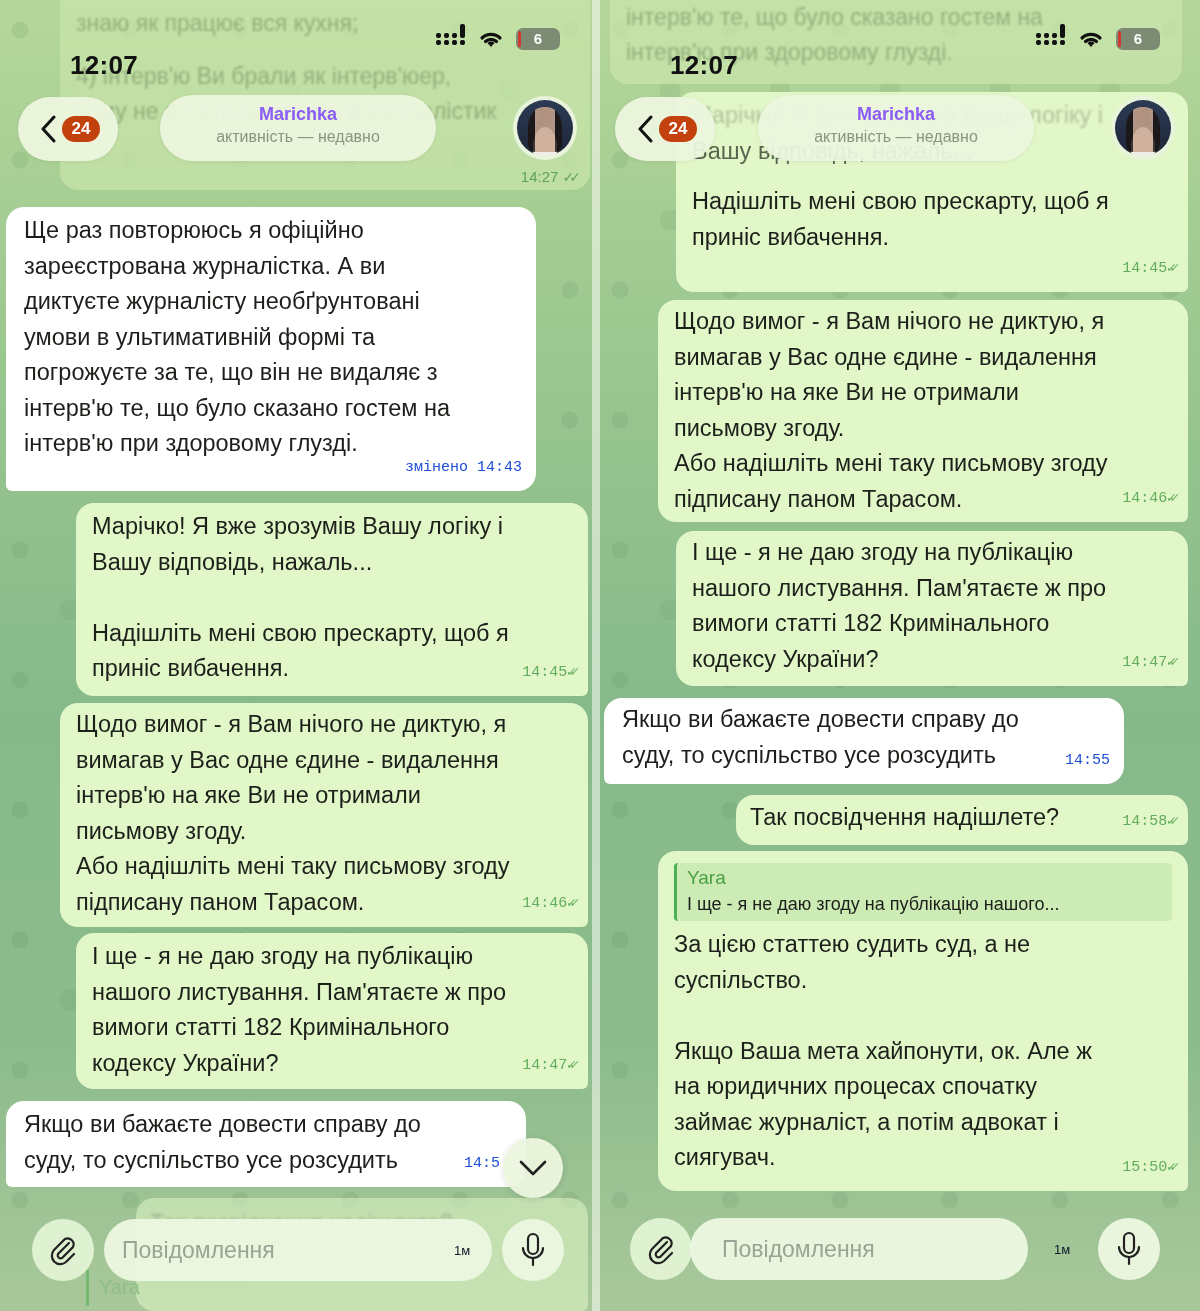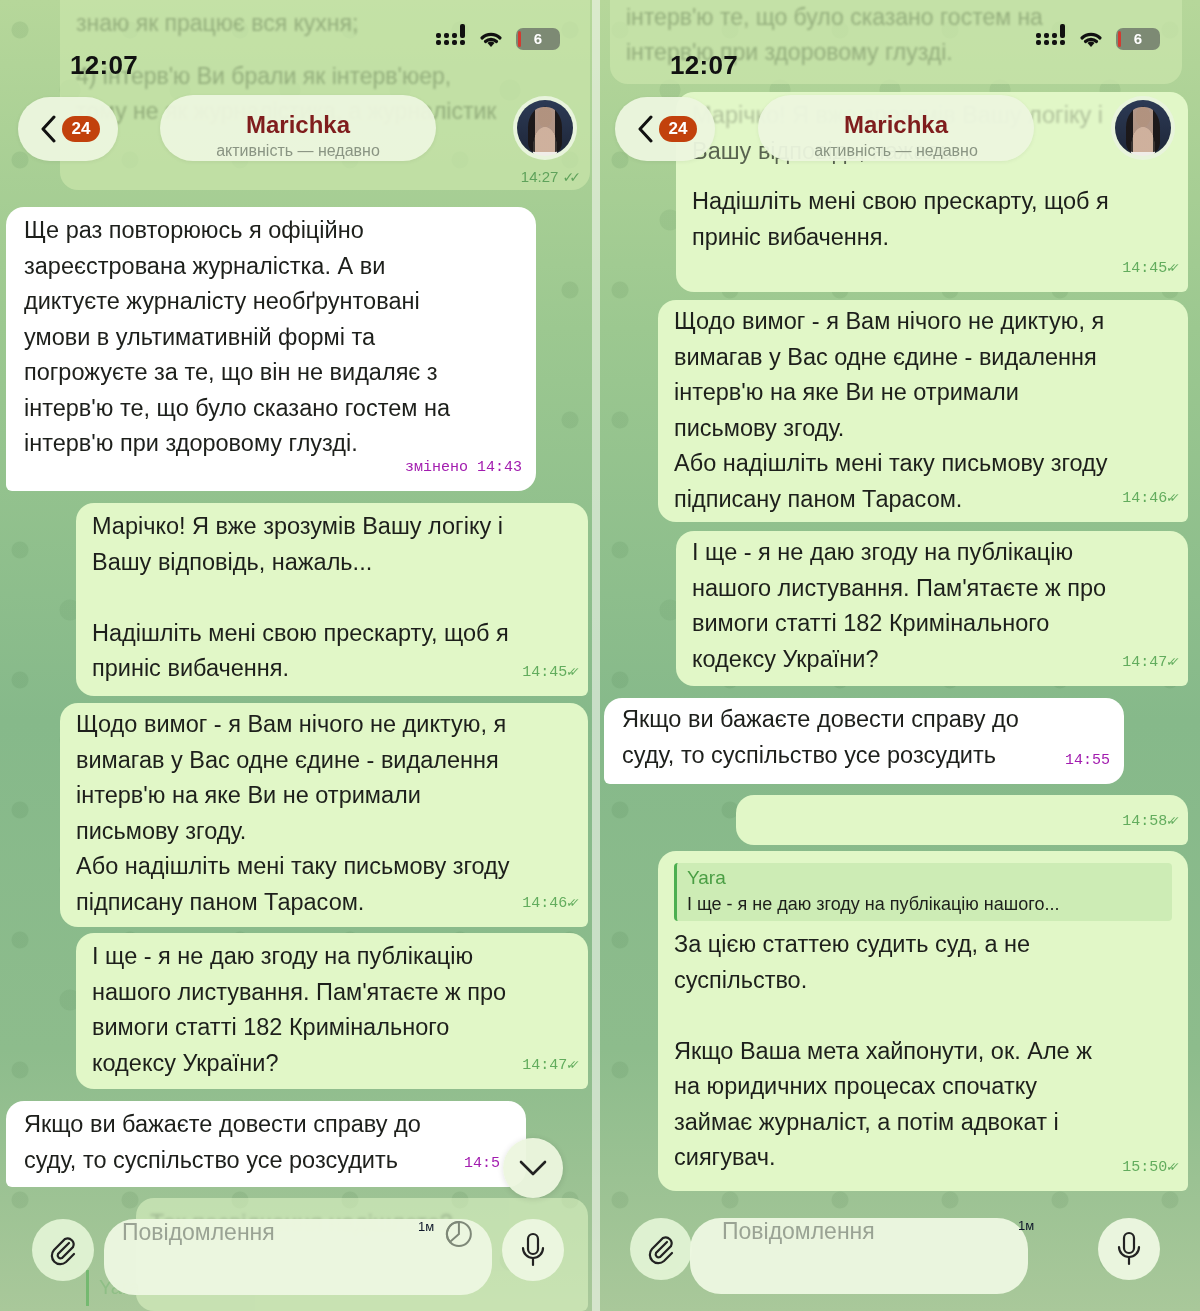--- a/index.html
+++ b/index.html
@@ -39,44 +39,44 @@
   .signal i { display: block; width: 5px; height: 5px; background: #111; border-radius: 2px; }
   .wifi svg { display: block; }
   .battery { width: 44px; height: 22px; border-radius: 7px; background: #7d8a74; position: relative; color: #fff; font-size: 15px; font-weight: 700; text-align: center; line-height: 22px; }
   .battery::before { content: ""; position: absolute; left: 2px; top: 3px; width: 3px; height: 16px; background: #d33a2f; border-radius: 2px; }
 
   .nav { position: absolute; top: 93px; left: 0; width: 600px; height: 72px; }
   .back-btn { position: absolute; left: 18px; top: 4px; width: 100px; height: 64px; border-radius: 32px; background: rgba(236, 246, 222, 0.95); display: flex; align-items: center; padding-left: 22px; gap: 6px; box-shadow: 0 1px 4px rgba(0,0,0,0.06); }
   .back-btn .chev { width: 16px; height: 28px; }
   .unread-badge { background: #c2410c; color: #fff; font-size: 17px; font-weight: 700; height: 26px; min-width: 38px; border-radius: 13px; text-align: center; line-height: 26px; padding: 0 6px; }
   .title-pill { position: absolute; left: 160px; top: 2px; width: 276px; height: 66px; border-radius: 33px; background: rgba(236, 246, 222, 0.95); text-align: center; box-shadow: 0 1px 4px rgba(0,0,0,0.06); }
-  .title-pill .name { font-size: 24px; font-weight: 600; color: #7f1d1d; margin-top: 16px; }
+  .title-pill .name { font-size: 18px; font-weight: 600; color: #8b5cf6; margin-top: 9px; }
   .title-pill .sub { font-size: 16px; color: #8a9583; margin-top: 3px; }
   .avatar { position: absolute; left: 513px; top: 3px; width: 64px; height: 64px; border-radius: 50%; background: #e8f4dc; padding: 4px; }
   .avatar .photo { width: 100%; height: 100%; border-radius: 50%; background: radial-gradient(ellipse at 50% 30%, #2b2420 0 18%, transparent 19%), radial-gradient(ellipse at 50% 85%, #f0ede8 0 30%, transparent 31%), linear-gradient(180deg, #2c3a55 0%, #1e2638 100%); position: relative; overflow: hidden; }
   .avatar .photo::after { content: ""; position: absolute; left: 20%; top: 12%; width: 60%; height: 80%; border-radius: 45% 45% 20% 20%; background: linear-gradient(90deg, #1a1412 0 22%, #c9a690 22% 78%, #1a1412 78%); opacity: 0.85; }
 
   .msg { position: absolute; font-size: 23.5px; line-height: 35.5px; color: #1d1f1b; }
   .msg.in { background: #ffffff; border-radius: 18px 18px 18px 6px; }
   .msg.out { background: #e1f7c7; border-radius: 18px 18px 6px 18px; }
   .msg .body { white-space: pre-line; }
   .msg .meta { position: absolute; right: 14px; bottom: 6px; font-size: 15px; display: flex; align-items: flex-end; gap: 0; font-family: Liberation Mono, monospace; }
-  .msg.in .meta { color: #a21caf; }
+  .msg.in .meta { color: #1d4ed8; }
   .msg.out .meta { color: #62ac5d; }
   .ticks { font-size: 14px; letter-spacing: -5px; transform: skewX(-10deg); }
 
   .reply-quote { background: rgba(118, 190, 100, 0.18); border-left: 3px solid #4caf50; border-radius: 4px; padding: 2px 10px 4px 10px; margin: 0 0 6px 0; }
   .reply-quote .qn { color: #4a9e44; font-size: 19px; line-height: 26px; }
   .reply-quote .qt { color: #1d1f1b; font-size: 18px; line-height: 26px; white-space: nowrap; }
 
   .scroll-down { position: absolute; left: 503px; top: 1138px; width: 60px; height: 60px; border-radius: 50%; background: rgba(236, 246, 222, 0.95); display: flex; align-items: center; justify-content: center; box-shadow: 0 1px 6px rgba(0,0,0,0.12); }
 
   .composer { position: absolute; top: 1215px; left: 0; width: 600px; height: 70px; }
   .attach-btn { position: absolute; left: 32px; top: 4px; width: 62px; height: 62px; border-radius: 50%; background: rgba(226, 243, 212, 0.95); display: flex; align-items: center; justify-content: center; }
-  .msg-input { position: absolute; left: 104px; top: 4px; width: 388px; height: 76px; border-radius: 31px; background: rgba(236, 247, 224, 0.97); display: flex; align-items: flex-start; padding: 0 18px; }
+  .msg-input { position: absolute; left: 104px; top: 4px; width: 388px; height: 62px; border-radius: 31px; background: rgba(236, 247, 224, 0.97); display: flex; align-items: center; padding: 0 18px; gap: 36px; }
   .msg-input input { border: none; outline: none; background: transparent; flex: 1; font-family: "Liberation Sans", sans-serif; font-size: 23px; color: #1d1f1b; }
   .msg-input input::placeholder { color: #9aa394; }
   .timer-label { font-size: 13px; color: #0f172a; margin-right: 10px; }
   .mic-btn { position: absolute; left: 502px; top: 4px; width: 62px; height: 62px; border-radius: 50%; background: rgba(236, 247, 224, 0.97); display: flex; align-items: center; justify-content: center; }
   .peek { position: absolute; font-size: 23px; color: rgba(30,35,28,0.35); }
 </style>
 </head>
 <body>
 
 <div class="panel left">
@@ -305,20 +305,21 @@
 
   <div class="msg in" style="left:4px; top:698px; width:520px; height:86px; padding:4px 16px 0 18px;">
     <div class="body">Якщо ви бажаєте довести справу до
 суду, то суспільство усе розсудить</div>
     <div class="meta" style="right:14px">
         <span>14:55</span>
       </div>
   </div>
 
   <div class="msg out" style="left:136px; top:795px; width:452px; height:50px; padding:5px 16px 0 14px;">
+    <div class="body">Так посвідчення надішлете?</div>
     <div class="meta">
         <span>14:58</span>
         <span class="ticks">✓✓</span>
       </div>
   </div>
 
   <div class="msg out" style="left:58px; top:851px; width:530px; height:340px; padding:12px 16px 0 16px;">
     <div class="reply-quote">
       <div class="qn">Yara</div>
       <div class="qt">І ще - я не даю згоду на публікацію нашого...</div>

